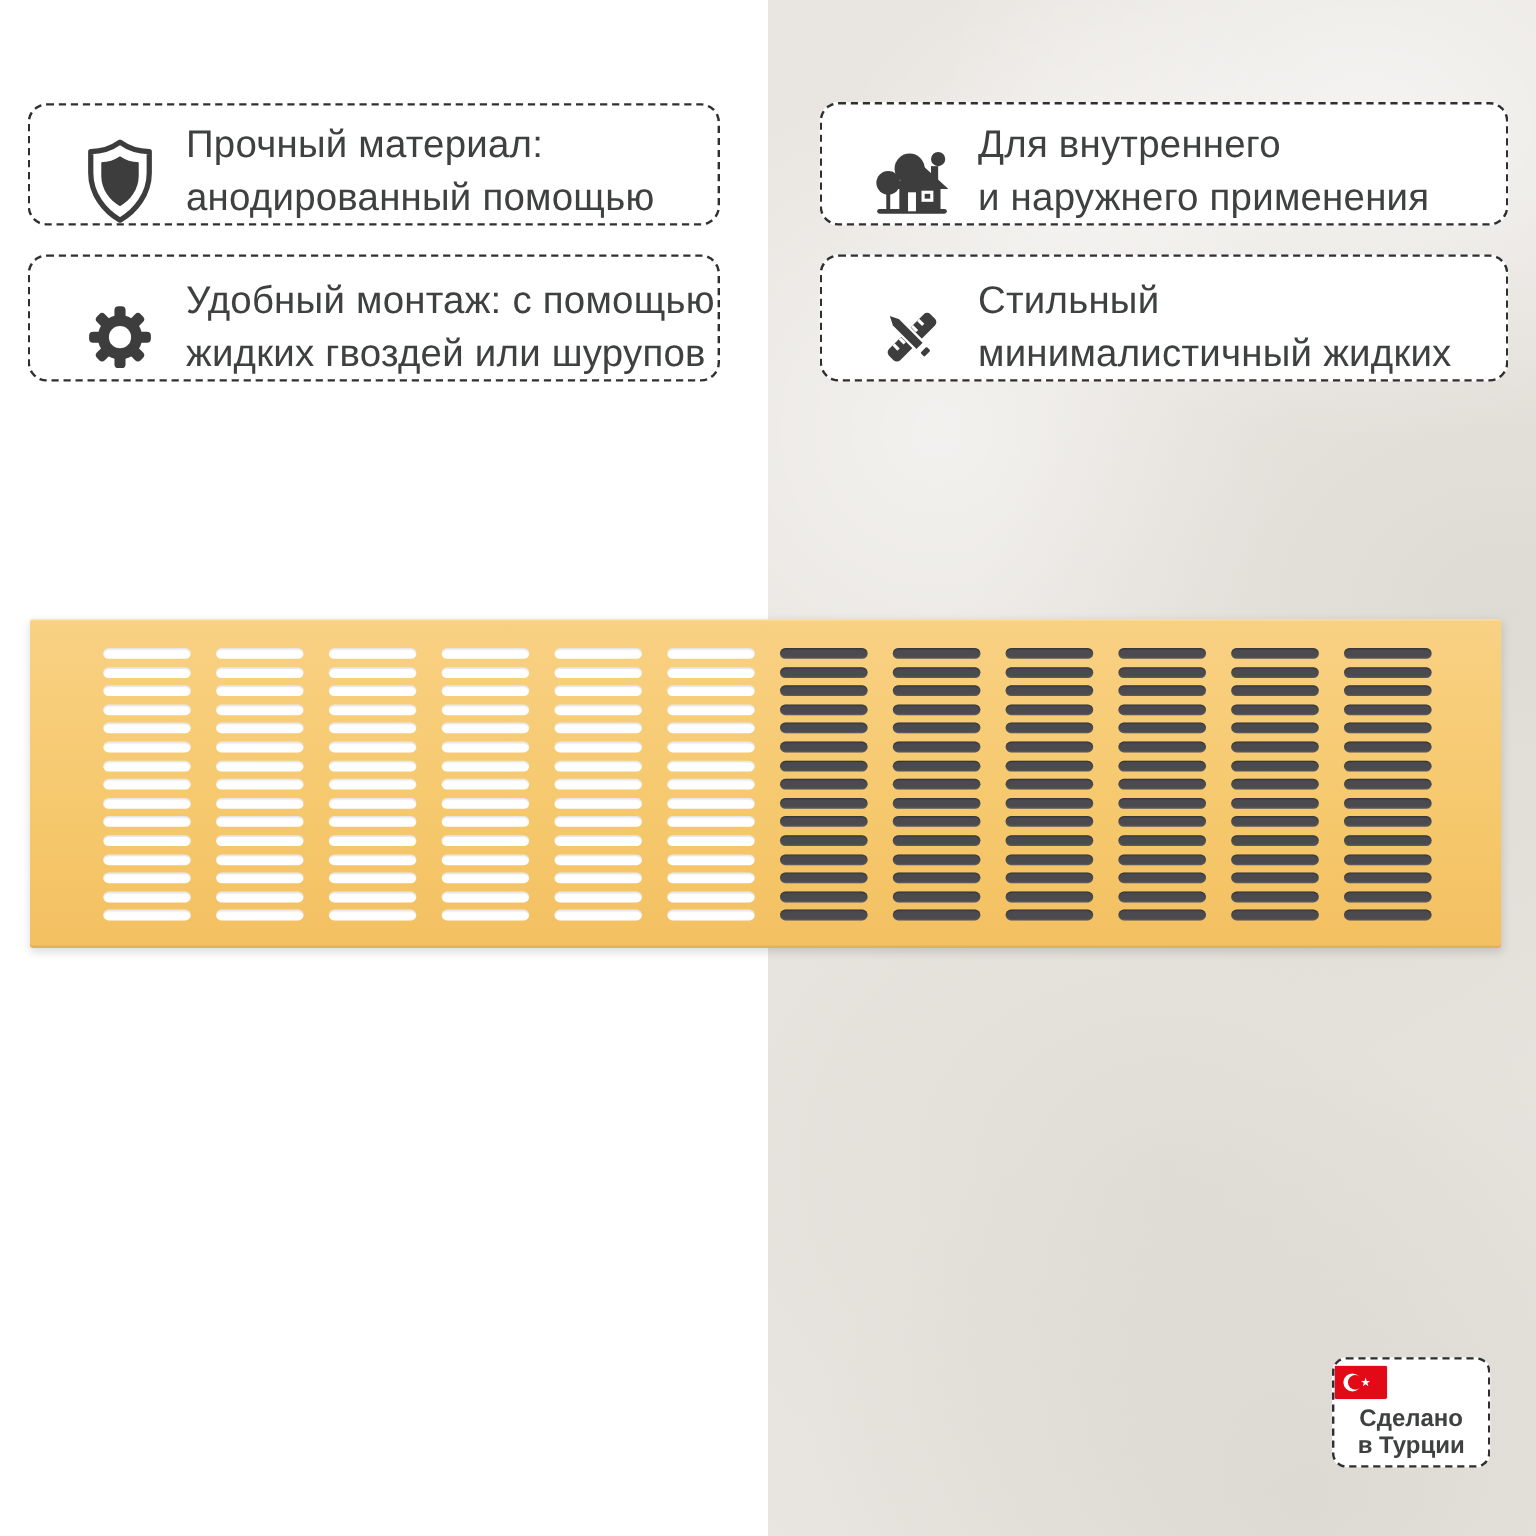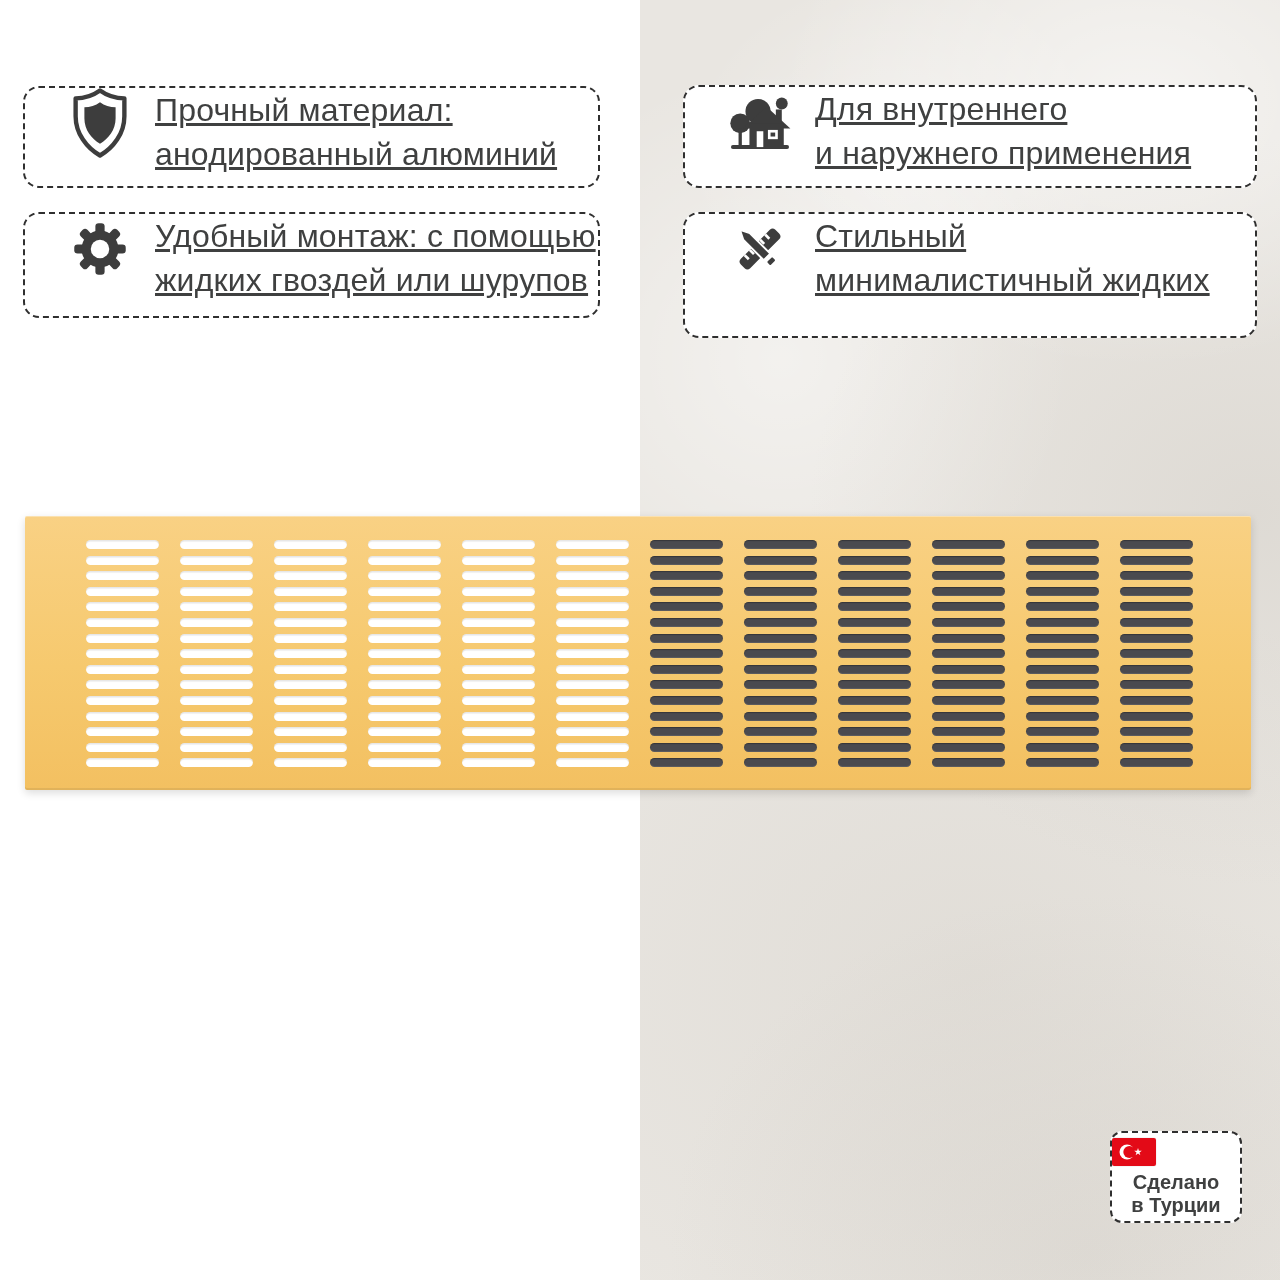--- a/index.html
+++ b/index.html
@@ -15,26 +15,26 @@
       radial-gradient(620px 520px at 96% 40%, rgba(201,196,188,.35), transparent 72%),
       radial-gradient(700px 560px at 52% 76%, rgba(206,201,193,.30), transparent 75%),
       radial-gradient(420px 420px at 22% 28%, rgba(255,255,255,.45), transparent 70%),
       radial-gradient(560px 480px at 70% 98%, rgba(198,193,185,.30), transparent 75%),
       radial-gradient(300px 260px at 40% 12%, rgba(255,255,255,.35), transparent 70%),
       var(--bg-base,#e9e6e1);
   }
   
   .feature-box{
     position:absolute;background:#fff;border:2px dashed #2f2f2f;border-radius:16px;
-    display:flex;align-items:flex-start;box-sizing:border-box;text-decoration:underline;
+    display:flex;align-items:flex-end;box-sizing:border-box;
   }
   #fb1{left:23px;top:86px;width:577px;height:102px;}
   #fb2{left:23px;top:212px;width:577px;height:106px;}
   #fb3{left:683px;top:85px;width:574px;height:103px;}
-  #fb4{left:683px;top:212px;width:574px;height:126px;}
+  #fb4{left:683px;top:212px;width:574px;height:106px;}
   .ficon{flex:0 0 auto;width:66px;height:70px;margin-left:42px;display:flex;align-items:center;justify-content:center;color:#3d3d3d;}
   .ficon svg{width:100%;height:100%;}
   .ftext{margin:0 8px 0 22px;font-size:32px;line-height:44px;letter-spacing:.2px;color:var(--text,#3f4040);}
   .ftext span{display:block;white-space:nowrap;}
   
   .grille{
     position:absolute;left:25px;top:516px;width:1226px;height:274px;border-radius:2px;
     background:linear-gradient(180deg,var(--gold-top,#f9d184) 0%,var(--gold-mid,#f6c96e) 55%,var(--gold-bottom,#f3c061) 100%);
     box-shadow:0 3px 8px rgba(0,0,0,.14), inset 0 1px 0 rgba(255,255,255,.35), inset 0 -2px 0 rgba(0,0,0,.07);
   }
@@ -64,21 +64,21 @@
 
   <div class="feature-box" id="fb1">
     <span class="ficon">
       <svg viewBox="0 0 100 112" xmlns="http://www.w3.org/2000/svg">
         <path d="M50 4 C39 12 25 16.5 11 16.5 L11 45 C11 73 29 96 50 108 C71 96 89 73 89 45 L89 16.5 C75 16.5 61 12 50 4 Z" fill="none" stroke="currentColor" stroke-width="7" stroke-linejoin="round"></path>
         <path d="M50 4 C39 12 25 16.5 11 16.5 L11 45 C11 73 29 96 50 108 C71 96 89 73 89 45 L89 16.5 C75 16.5 61 12 50 4 Z" transform="translate(50 56) scale(0.64) translate(-50 -56)" fill="currentColor"></path>
       </svg>
     </span>
     <p class="ftext">
       <span>Прочный материал:</span>
-      <span>анодированный алюминий</span>
+      <span>анодированный помощью</span>
     </p>
   </div>
 
   <div class="feature-box" id="fb3">
     <span class="ficon">
       <svg viewBox="0 0 100 100" xmlns="http://www.w3.org/2000/svg">
         <g fill="currentColor">
           <circle cx="20" cy="52" r="15"></circle>
           <rect x="17.5" y="60" width="5" height="27"></rect>
           <circle cx="47" cy="34" r="19"></circle>

